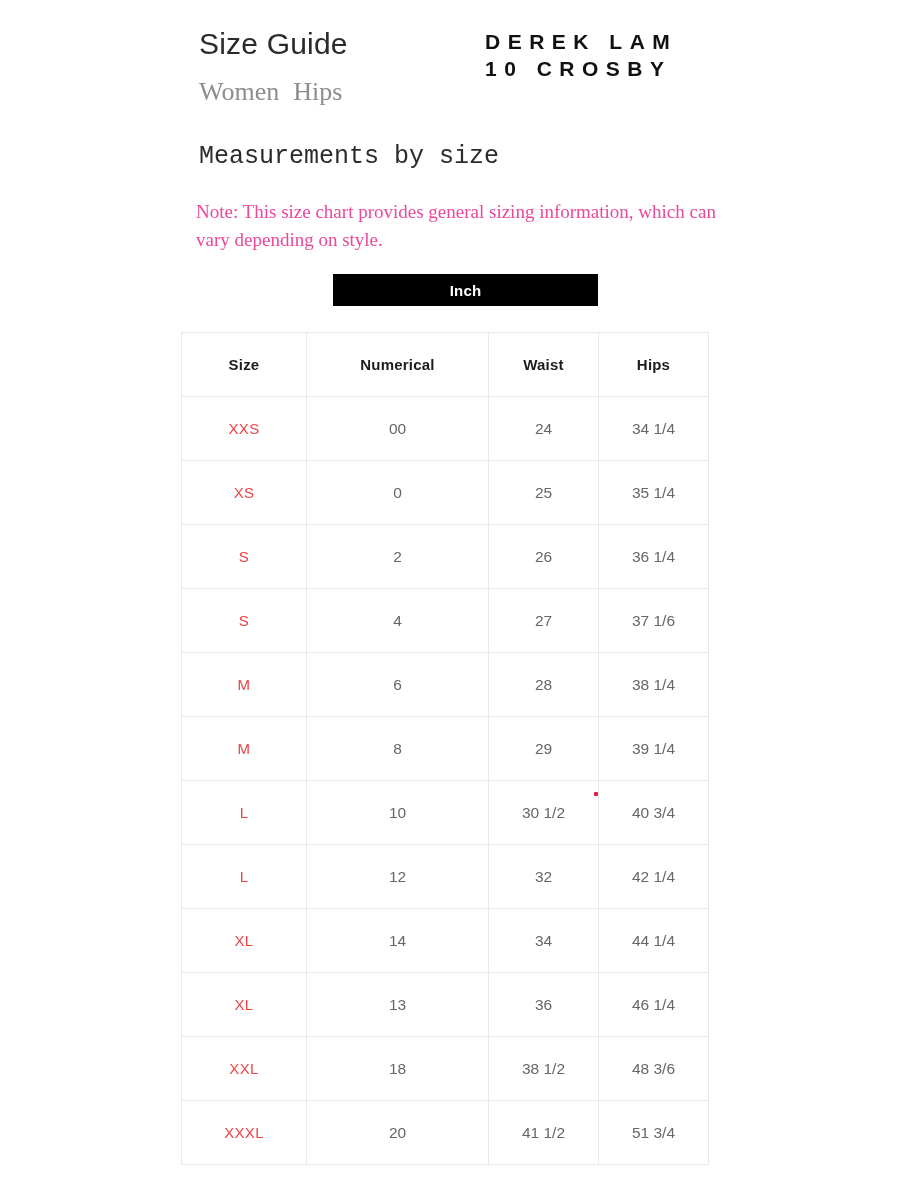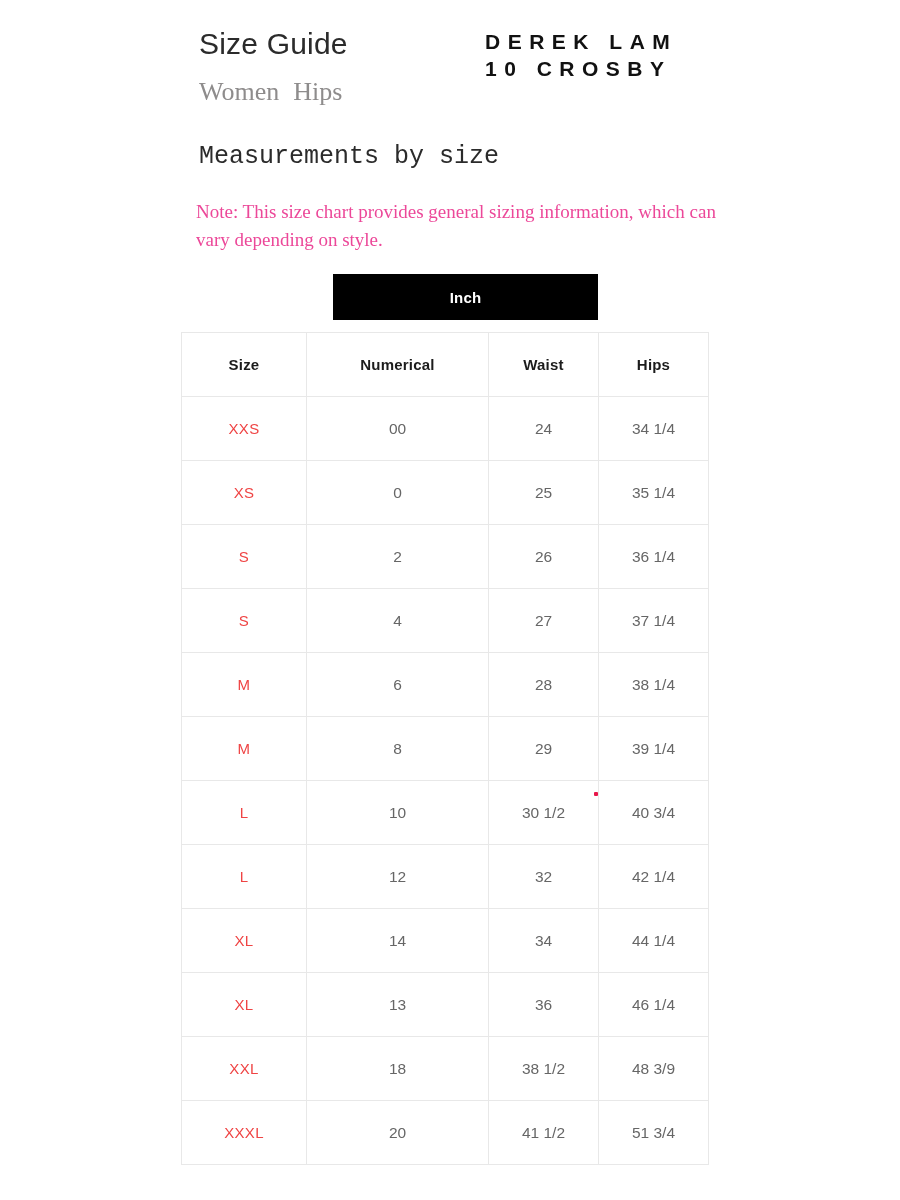--- a/index.html
+++ b/index.html
@@ -102,21 +102,21 @@
     color: #ec4899;
     line-height: 28px;
   }
 
   
   .unit-tabs {
     position: absolute;
     left: 333px;
     top: 274px;
     width: 265px;
-    height: 46px;
+    height: 32px;
     display: flex;
   }
   .unit-tab {
     flex: 1;
     background: #000000;
     color: #ffffff;
     font-family: "Liberation Sans", sans-serif;
     font-size: 15px;
     font-weight: 700;
     display: flex;
@@ -243,21 +243,21 @@
           <tr>
             <td class="size-cell">S</td>
             <td>2</td>
             <td>26</td>
             <td>36 1/4</td>
           </tr>
           <tr>
             <td class="size-cell">S</td>
             <td>4</td>
             <td>27</td>
-            <td>37 1/4</td>
+            <td>37 1/6</td>
           </tr>
           <tr>
             <td class="size-cell">M</td>
             <td>6</td>
             <td>28</td>
             <td>38 1/4</td>
           </tr>
           <tr>
             <td class="size-cell">M</td>
             <td>8</td>
@@ -285,21 +285,21 @@
           <tr>
             <td class="size-cell">XL</td>
             <td>13</td>
             <td>36</td>
             <td>46 1/4</td>
           </tr>
           <tr>
             <td class="size-cell">XXL</td>
             <td>18</td>
             <td>38 1/2</td>
-            <td>48 3/9</td>
+            <td>48 3/6</td>
           </tr>
           <tr>
             <td class="size-cell">XXXL</td>
             <td>20</td>
             <td>41 1/2</td>
             <td>51 3/4</td>
           </tr>
         </tbody>
     </table>
   </div>

